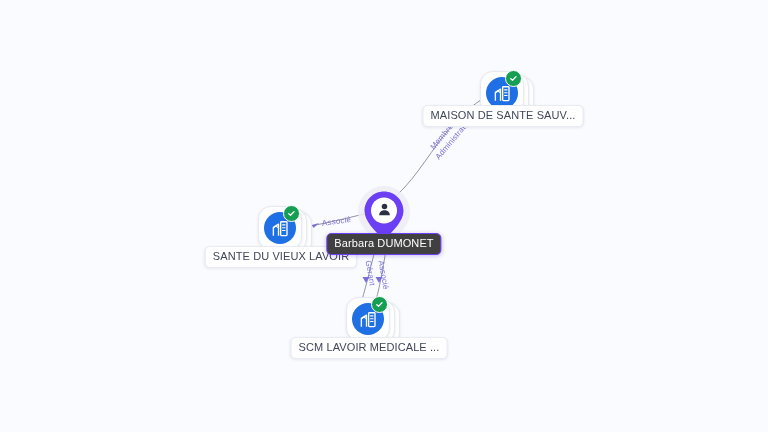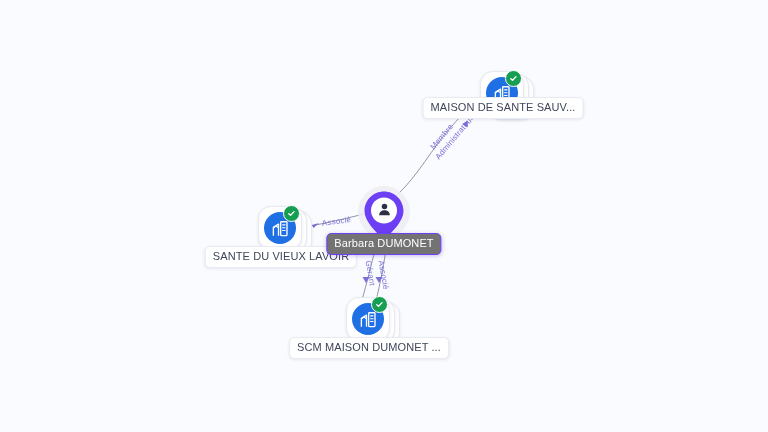--- a/index.html
+++ b/index.html
@@ -126,21 +126,21 @@
     border-radius: 5px;
     color: #3f4659;
     font-size: 11px;
     line-height: 13px;
     letter-spacing: .1px;
     padding: 3px 7px 4px 7px;
     white-space: nowrap;
     box-shadow: 0 1px 3px rgba(30,40,80,.09);
   }
   .node-label.selected {
-    background: #737373;
+    background: #404040;
     border-color: #6c3ef4;
     color: #ffffff;
     font-weight: 500;
     box-shadow: 0 1px 4px rgba(80,50,200,.30);
   }
 
   
   .edge-label {
     position: absolute;
     color: #7a6fd8;
@@ -194,21 +194,21 @@
             <line x1="14.6" y1="14.6" x2="17.8" y2="14.6" stroke="#ffffff" stroke-width="1.4" stroke-linecap="round"></line>
           </svg>
         </div>
       </div>
       <div class="verified-badge">
         <svg width="9" height="9" viewBox="0 0 12 12" fill="none">
           <path d="M2.4 6.2 L4.7 8.4 L9.4 3.5" stroke="#ffffff" stroke-width="1.8" stroke-linecap="round" stroke-linejoin="round"></path>
         </svg>
       </div>
     </div>
-    <div class="node-label" style="left:0px; top:3px;">MAISON DE SANTE SAUV...</div>
+    <div class="node-label" style="left:0px; top:11px;">MAISON DE SANTE SAUV...</div>
   </div>
 
   <div class="node" style="left:281px; top:229px;">
     <div class="org-stack">
       <div class="org-card c3"></div>
       <div class="org-card c2"></div>
       <div class="org-card c1">
         <div class="org-circle">
           <svg width="19" height="19" viewBox="0 0 24 24" fill="none">
             <path d="M3 21V10.5L9.5 6.5V21" stroke="#ffffff" stroke-width="1.7" stroke-linejoin="round"></path>
@@ -244,21 +244,21 @@
             <line x1="14.6" y1="14.6" x2="17.8" y2="14.6" stroke="#ffffff" stroke-width="1.4" stroke-linecap="round"></line>
           </svg>
         </div>
       </div>
       <div class="verified-badge">
         <svg width="9" height="9" viewBox="0 0 12 12" fill="none">
           <path d="M2.4 6.2 L4.7 8.4 L9.4 3.5" stroke="#ffffff" stroke-width="1.8" stroke-linecap="round" stroke-linejoin="round"></path>
         </svg>
       </div>
     </div>
-    <div class="node-label" style="left:0px; top:17px;">SCM MAISON DUMONET ...</div>
+    <div class="node-label" style="left:0px; top:17px;">SCM LAVOIR MEDICALE ...</div>
   </div>
 
   <div class="node" style="left:384px; top:212px;">
     <div class="person-halo"></div>
     <div class="person-pin">
       <svg width="42" height="50" viewBox="0 0 42 50" fill="none">
         <path d="M21 1.5 C10.2 1.5 1.5 10.2 1.5 21 C1.5 31 12 41 19.2 48.2 C20.2 49.2 21.8 49.2 22.8 48.2 C30 41 40.5 31 40.5 21 C40.5 10.2 31.8 1.5 21 1.5 Z" fill="#6c3ef4"></path>
         <circle cx="21" cy="20.5" r="13" fill="#ffffff"></circle>
       </svg>
     </div>

